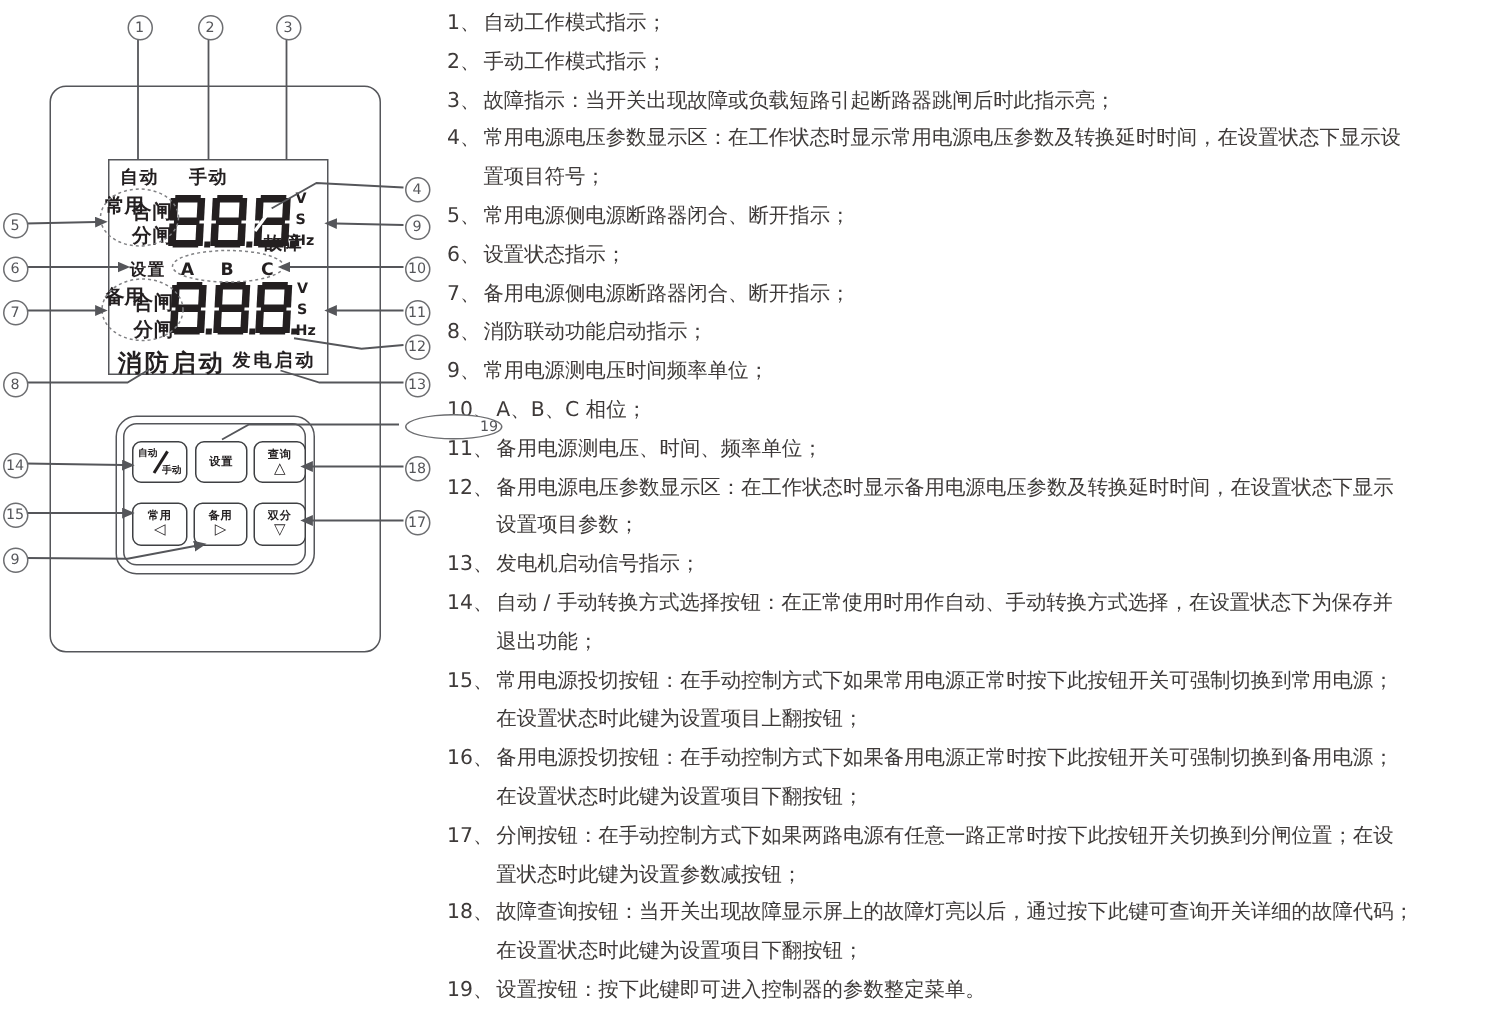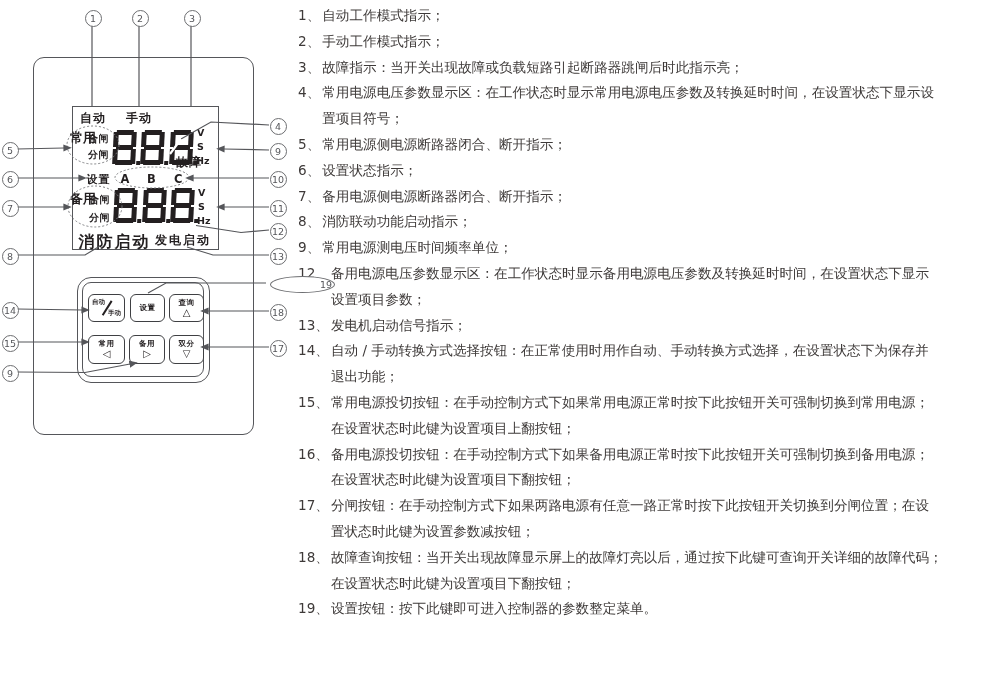--- a/index.html
+++ b/index.html
@@ -7,21 +7,21 @@
         font-family:"DejaVu Sans",sans-serif;color:#3e3a39;}
   
   .fig{position:absolute;left:0;top:0;width:290px;height:680px;}
   .panel{position:absolute;left:33px;top:57px;width:219px;height:376px;
          border:1.5px solid #55565a;border-radius:11px;background:#fff;}
   .lcd{position:absolute;left:72px;top:106px;width:145px;height:142px;
        border:1.4px solid #55565a;background:#fff;}
   .lbl{position:absolute;font-weight:bold;color:#231f20;white-space:nowrap;}
   .st{font-size:12px;letter-spacing:1px;}
   .src{width:15px;font-size:13px;line-height:13.5px;letter-spacing:0;text-align:center;}
-  .sw{font-size:10px;letter-spacing:0.5px;}
+  .sw{font-size:13px;letter-spacing:0.5px;}
   .unit{font-size:9.5px;}
   .ph{font-size:11.5px;}
   
   .digrow{position:absolute;display:flex;z-index:1;}
   .dig{position:relative;width:23px;height:35px;margin-right:5.5px;transform:skewX(-3deg);}
   .dig i{position:absolute;background:#231f20;display:block;}
   .sg-t{left:3px;top:0;width:17px;height:5px;}
   .sg-m{left:3px;top:15px;width:17px;height:5px;}
   .sg-b{left:3px;top:30px;width:17px;height:5px;}
   .sg-tl{left:0;top:1.5px;width:5px;height:15px;}
@@ -290,20 +290,32 @@
           <div>消防联动功能启动指示；</div>
         </span>
       </div>
       <div class="li">
         <span class="num">9、</span>
         <span class="txt">
           <div>常用电源测电压时间频率单位；</div>
         </span>
       </div>
       <div class="li">
+        <span class="num">10、</span>
+        <span class="txt">
+          <div>A、B、C 相位；</div>
+        </span>
+      </div>
+      <div class="li">
+        <span class="num">11、</span>
+        <span class="txt">
+          <div>备用电源测电压、时间、频率单位；</div>
+        </span>
+      </div>
+      <div class="li">
         <span class="num">12、</span>
         <span class="txt">
           <div>备用电源电压参数显示区：在工作状态时显示备用电源电压参数及转换延时时间，在设置状态下显示</div>
           <div>设置项目参数；</div>
         </span>
       </div>
       <div class="li">
         <span class="num">13、</span>
         <span class="txt">
           <div>发电机启动信号指示；</div>

